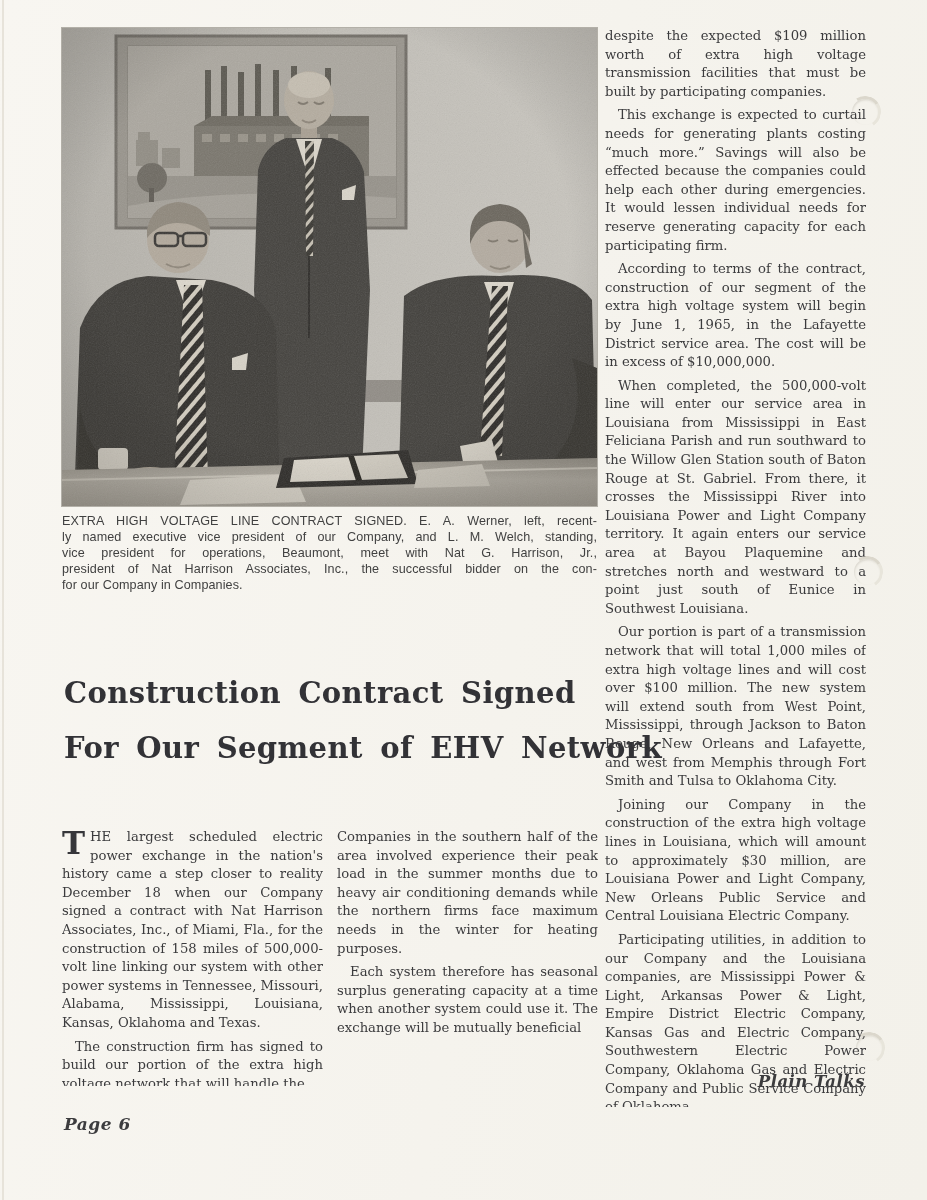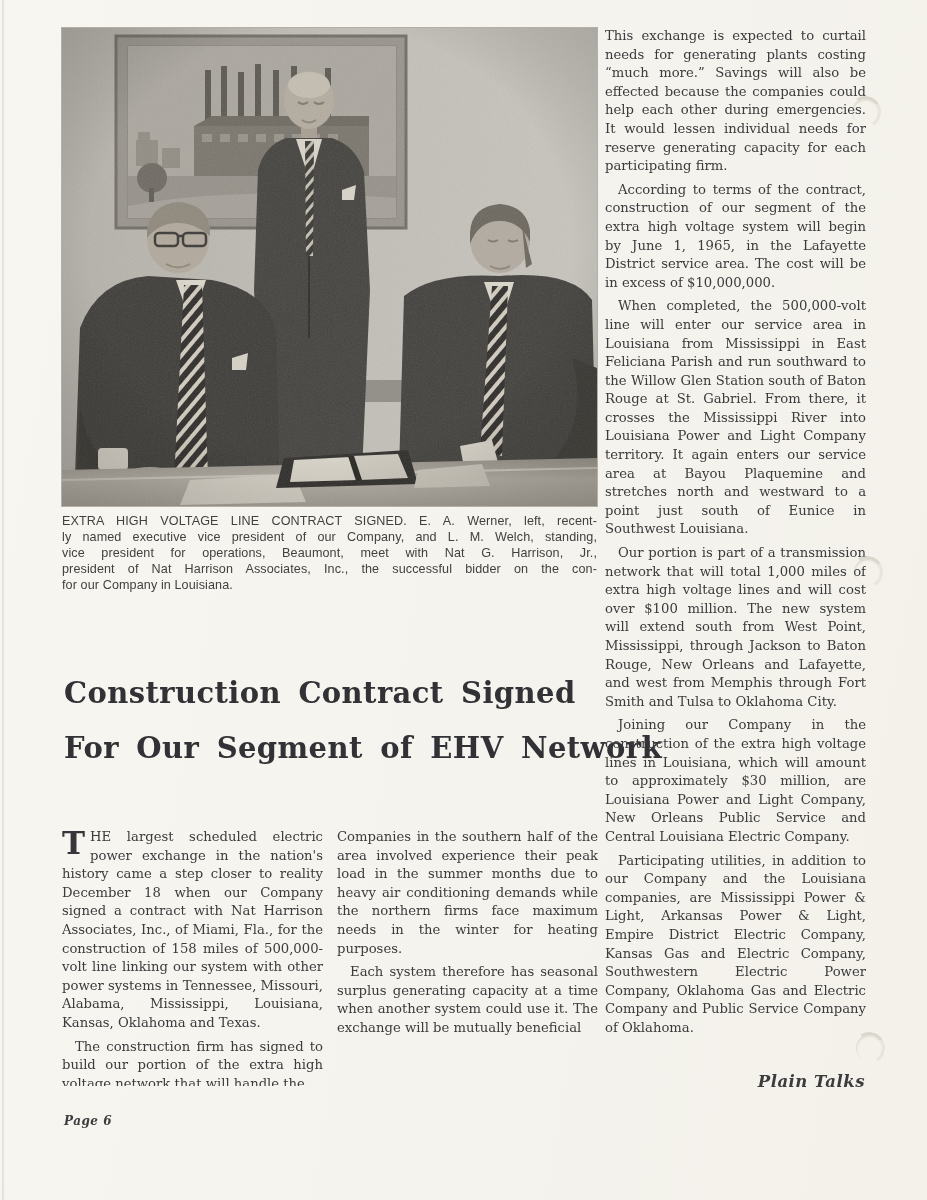--- a/index.html
+++ b/index.html
@@ -48,21 +48,21 @@
   .col-right{left:605px;top:27px;height:1080px;overflow:hidden;}
   .dropcap{
     float:left;font-size:31px;line-height:27px;font-weight:700;
     padding:2px 5px 0 0;color:#36363a;
   }
   
   .footer-left,.footer-right{
     position:absolute;font-family:"DejaVu Serif", serif;
     font-style:italic;font-weight:700;color:#3c3c3e;
   }
-  .footer-left{left:64px;top:1114px;font-size:12px;letter-spacing:.5px;}
+  .footer-left{left:64px;top:1114px;font-size:17px;letter-spacing:.5px;}
   .footer-right{right:62px;top:1072px;font-size:16.5px;letter-spacing:.5px;}
   
   .curl{
     position:absolute;width:26px;height:26px;border-radius:50%;
     border:3px solid transparent;
     border-top-color:#d7d3c7;border-right-color:#e6e3d9;
     transform:rotate(12deg);
     box-shadow:inset 1px 1px 2px rgba(160,155,140,.35);
     opacity:.85;
   }
@@ -224,39 +224,40 @@
       <rect width="535" height="478" filter="url(#noise)" opacity="0.16"></rect>
       <rect width="535" height="478" fill="url(#vig)"></rect>
     </svg>
   </div>
 
   <div class="caption">
       <div class="cap-line">EXTRA HIGH VOLTAGE LINE CONTRACT SIGNED. E. A. Werner, left, recent-</div>
       <div class="cap-line">ly named executive vice president of our Company, and L. M. Welch, standing,</div>
       <div class="cap-line">vice president for operations, Beaumont, meet with Nat G. Harrison, Jr.,</div>
       <div class="cap-line">president of Nat Harrison Associates, Inc., the successful bidder on the con-</div>
-      <div class="cap-line">for our Company in Louisiana.</div>
+      <div class="cap-line">for our Company in Companies.</div>
     </div>
 
   <div class="headline">
     <div>Construction Contract Signed</div>
     <div>For Our Segment of EHV Network</div>
   </div>
 
   <div class="col col-left">
     <p class="lead"><span class="dropcap">T</span><span>HE largest scheduled electric power exchange in the nation's history came a step closer to reality December 18 when our Company signed a contract with Nat Harrison Associates, Inc., of Miami, Fla., for the construction of 158 miles of 500,000-volt line linking our system with other power systems in Tennessee, Missouri, Alabama, Mississippi, Louisiana, Kansas, Oklahoma and Texas.</span></p>
     <span></span>
   <p>The construction firm has signed to build our portion of the extra high voltage network that will handle the</p></div>
 
   <div class="col col-mid">
       <p>Companies in the southern half of the area involved experience their peak load in the summer months due to heavy air conditioning demands while the northern firms face maximum needs in the winter for heating purposes.</p>
       <p>Each system therefore has seasonal surplus generating capacity at a time when another system could use it. The exchange will be mutually beneficial</p>
     </div>
 
   <div class="col col-right">
+      <p>despite the expected $109 million worth of extra high voltage transmission facilities that must be built by participating companies.</p>
       <p>This exchange is expected to curtail needs for generating plants costing “much more.” Savings will also be effected because the companies could help each other during emergencies. It would lessen individual needs for reserve generating capacity for each participating firm.</p>
       <p>According to terms of the contract, construction of our segment of the extra high voltage system will begin by June 1, 1965, in the Lafayette District service area. The cost will be in excess of $10,000,000.</p>
       <p>When completed, the 500,000-volt line will enter our service area in Louisiana from Mississippi in East Feliciana Parish and run southward to the Willow Glen Station south of Baton Rouge at St. Gabriel. From there, it crosses the Mississippi River into Louisiana Power and Light Company territory. It again enters our service area at Bayou Plaquemine and stretches north and westward to a point just south of Eunice in Southwest Louisiana.</p>
       <p>Our portion is part of a transmission network that will total 1,000 miles of extra high voltage lines and will cost over $100 million. The new system will extend south from West Point, Mississippi, through Jackson to Baton Rouge, New Orleans and Lafayette, and west from Memphis through Fort Smith and Tulsa to Oklahoma City.</p>
       <p>Joining our Company in the construction of the extra high voltage lines in Louisiana, which will amount to approximately $30 million, are Louisiana Power and Light Company, New Orleans Public Service and Central Louisiana Electric Company.</p>
       <p>Participating utilities, in addition to our Company and the Louisiana companies, are Mississippi Power &amp; Light, Arkansas Power &amp; Light, Empire District Electric Company, Kansas Gas and Electric Company, Southwestern Electric Power Company, Oklahoma Gas and Electric Company and Public Service Company of Oklahoma.</p>
     </div>
 
   <div class="footer-left">Page 6</div>
   <div class="footer-right">Plain Talks</div>

